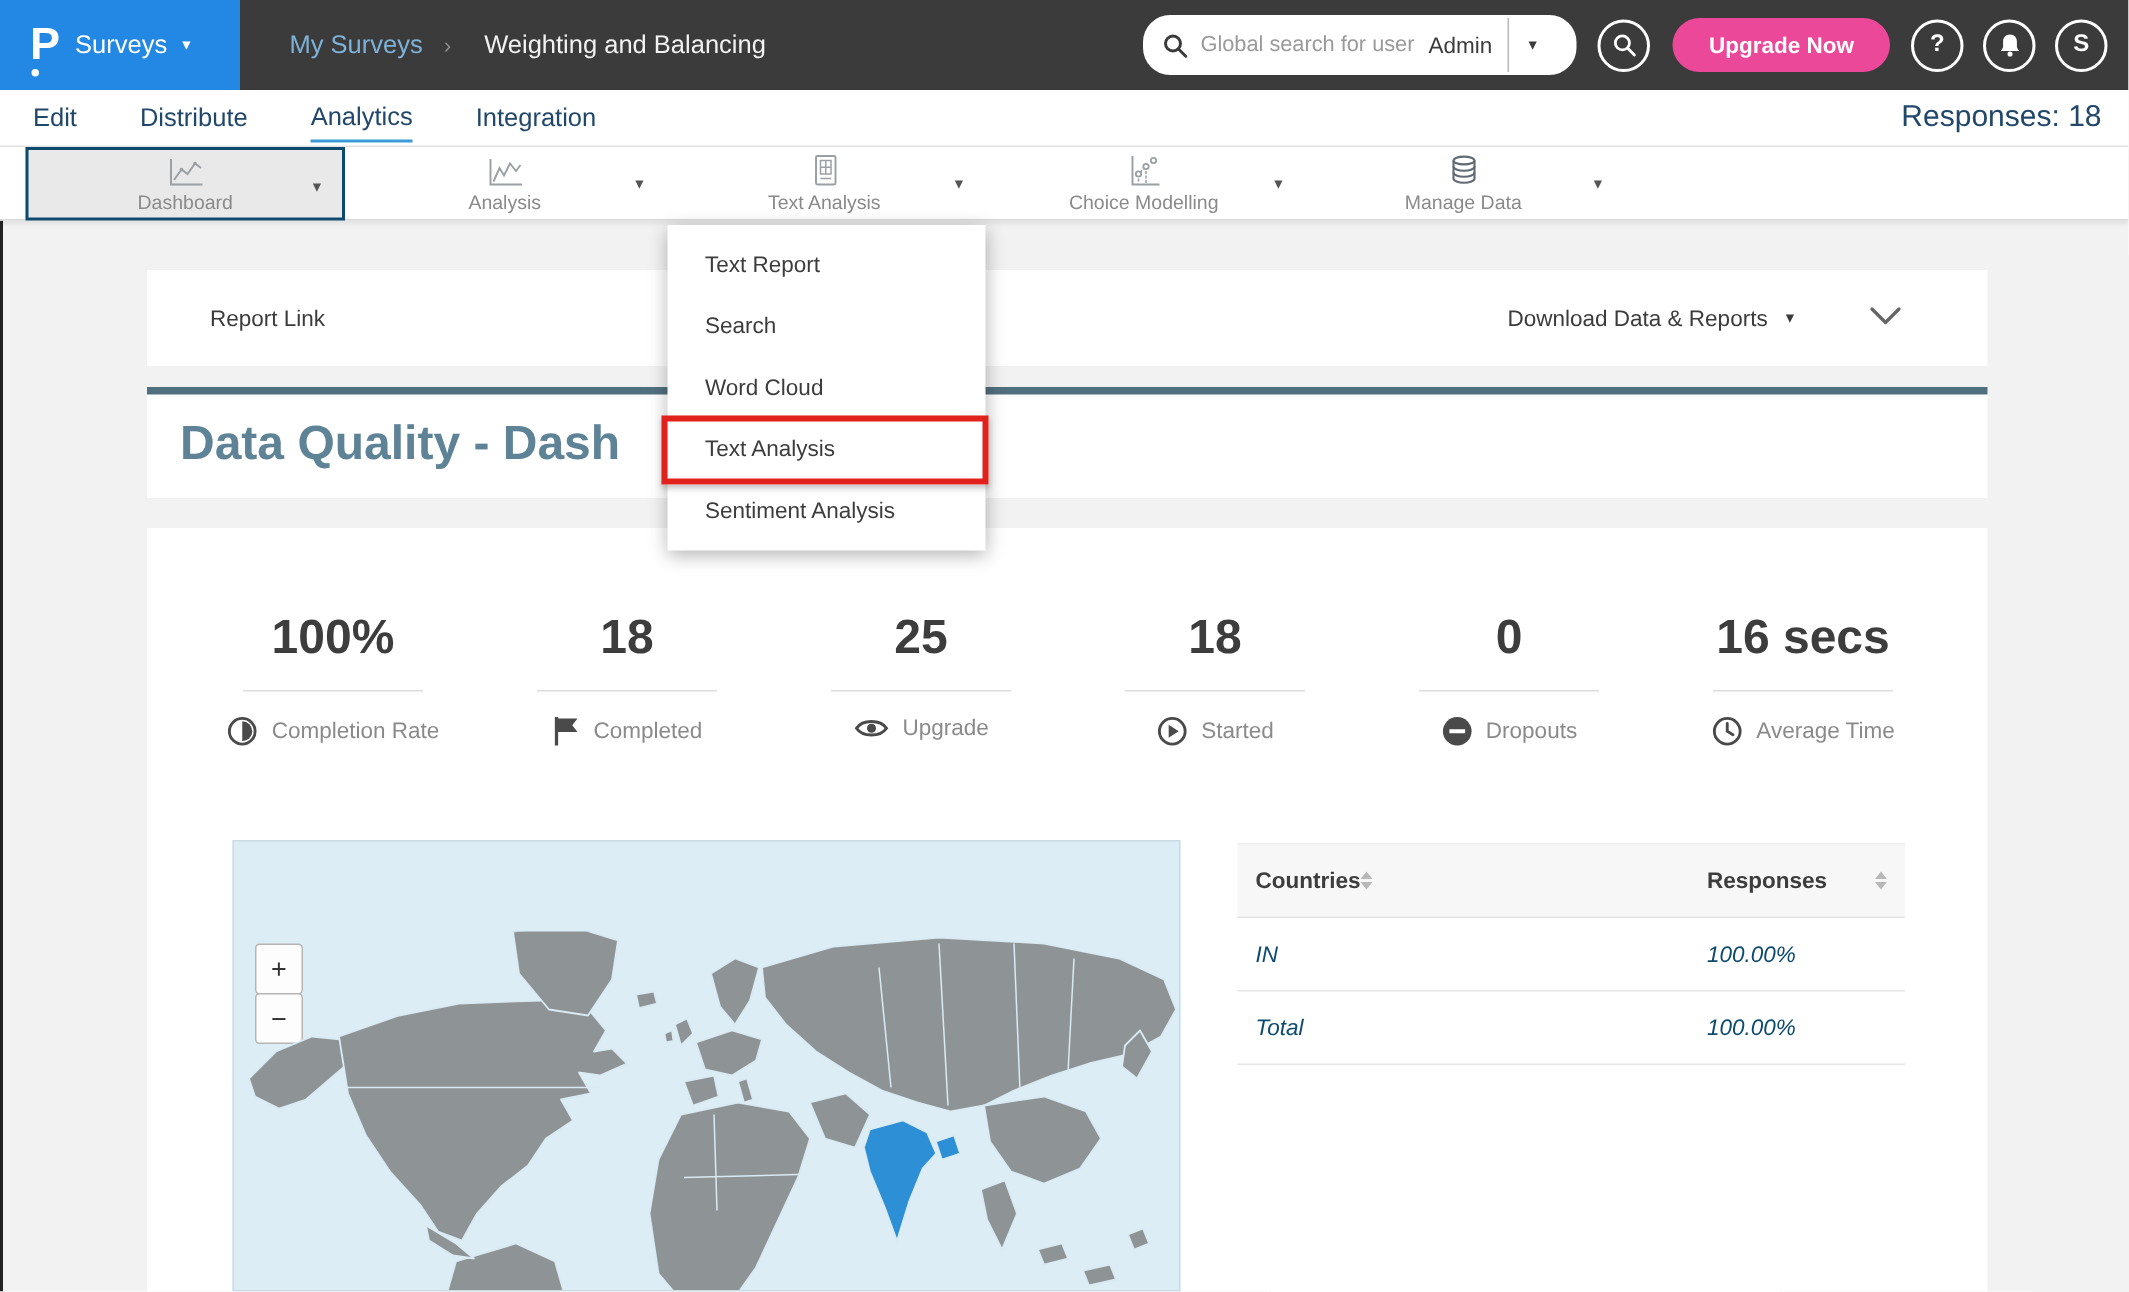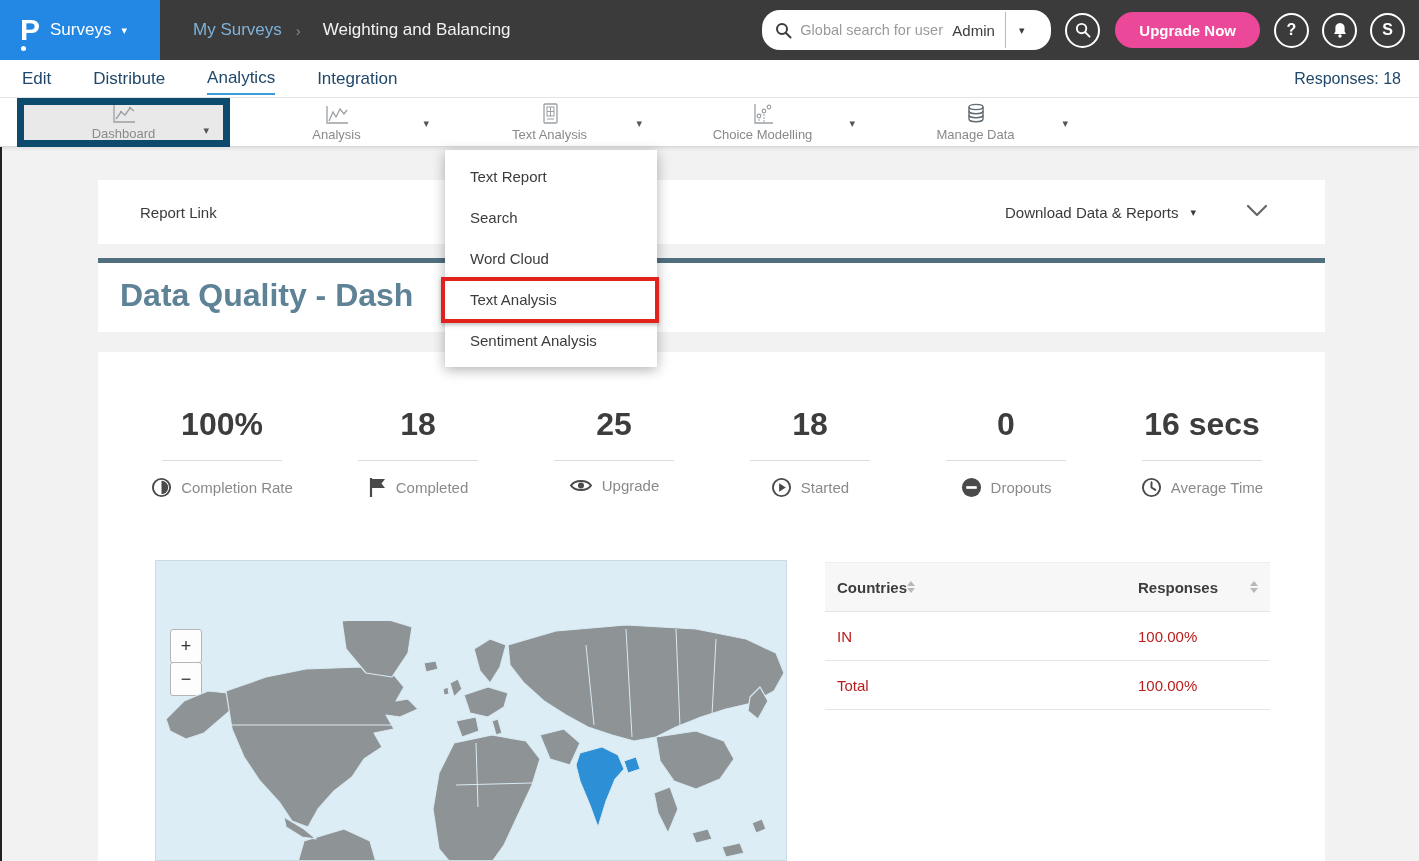--- a/index.html
+++ b/index.html
@@ -28,26 +28,26 @@
   .pill-div { width:1px; height:36px; background:#b9b9b9; margin-left:10px; }
   .pill-caret { width:32px; text-align:center; color:#3b3b3b; cursor:pointer; }
   .circle-btn { width:35px; height:35px; border:2px solid #fff; border-radius:50%; display:flex; align-items:center; justify-content:center; color:#fff; margin-right:13px; cursor:pointer; background:transparent; font-size:16px; font-weight:700; }
   .upgrade { height:36px; padding:0 24px; background:#ec4899; color:#fff; font-size:15px; font-weight:700; border:none; border-radius:18px; margin:0 14px 0 2px; cursor:pointer; font-family:"Liberation Sans",sans-serif; }
   .avatar { margin-right:14px; }
 
   
   .nav { position:absolute; left:0; top:60px; width:1419px; height:38px; background:#fff; border-bottom:1px solid #e3e3e3; display:flex; align-items:center; padding-left:22px; gap:42px; z-index:4; }
   .nav-item { font-size:17px; color:#21486b; font-weight:500; cursor:pointer; padding:6px 0 5px; }
   .nav-item.active { border-bottom:2px solid #3a9bd8; }
-  .nav-responses { position:absolute; right:18px; font-size:16px; color:#21486b; font-weight:500; }
+  .nav-responses { position:absolute; right:18px; font-size:20px; color:#21486b; font-weight:500; }
 
   
   .toolbar { position:absolute; left:0; top:98px; width:1419px; height:49px; background:#fff; border-bottom:1px solid #d8d8d8; box-shadow:0 2px 3px rgba(0,0,0,.07); display:flex; padding-left:17px; z-index:4; }
   .tab { position:relative; width:213px; height:49px; display:flex; flex-direction:column; align-items:center; justify-content:center; gap:2px; cursor:pointer; }
-  .tab.active { background:#e9e9e9; border:7px solid #0c4a6e; }
+  .tab.active { background:#e9e9e9; border:2px solid #0c4a6e; }
   .tab-icon { height:22px; display:flex; align-items:flex-end; }
   .tab-label { font-size:13px; color:#8a8a8a; }
   .tab .caret { position:absolute; right:14px; top:20px; color:#555; }
 
   
   .left-strip { position:absolute; left:0; top:147px; width:2px; height:714px; background:#222; }
   .card { position:absolute; background:#fff; }
   .report-card { left:98px; top:180px; width:1227px; height:64px; }
   .report-label { position:absolute; left:42px; top:0; height:64px; display:flex; align-items:center; font-size:15px; color:#3b3b3b; }
   .report-input { position:absolute; left:137px; top:13px; width:800px; height:38px; background:#f5f5f5; border:none; outline:none; color:#8a8a8a; font-size:15px; padding:0 14px; font-family:"Liberation Sans",sans-serif; }
@@ -75,21 +75,21 @@
   .zoom-btn { width:32px; height:34px; background:#fdfdfd; border:1px solid #b5b5b5; border-radius:3px; font-size:18px; color:#333; cursor:pointer; display:block; font-family:"Liberation Sans",sans-serif; }
   .zoom-btn + .zoom-btn { margin-top:-1px; }
   .world { position:absolute; left:0; top:60px; width:632px; height:241px; }
 
   
   .ctable { position:absolute; left:727px; top:210px; width:445px; font-size:15px; }
   .trow { display:flex; align-items:center; height:49px; border-bottom:1px solid #e5e5e5; padding:0 12px; }
   .trow.head { height:50px; background:#f7f7f7; border-top:1px solid #eee; font-weight:700; color:#3d3d3d; }
   .c1 { flex:1; display:flex; align-items:center; justify-content:flex-start; padding-right:16px; }
   .c2 { width:120px; display:flex; align-items:center; justify-content:space-between; }
-  .trow:not(.head) .c1, .trow:not(.head) .c2 { color:#b91c1c; }
+  .trow:not(.head) .c1, .trow:not(.head) .c2 { color:#0c4a6e;font-style:italic; }
   .sort { display:inline-flex; flex-direction:column; gap:2px; }
   .sort i { display:block; width:0; height:0; border-left:4px solid transparent; border-right:4px solid transparent; }
   .sort .up { border-bottom:5px solid #b8b8b8; }
   .sort .dn { border-top:5px solid #b8b8b8; }
 
   
   .menu { position:absolute; left:445px; top:150px; width:212px; background:#fff; box-shadow:0 3px 12px rgba(0,0,0,.3); z-index:20; padding:6px 0; }
   .menu-item { height:41px; display:flex; align-items:center; padding-left:25px; font-size:15px; color:#3c3c3c; cursor:pointer; }
   .red-box { position:absolute; left:441px; top:277px; width:218px; height:46px; border:4px solid #e0211c; z-index:21; pointer-events:none; box-shadow:0 2px 4px rgba(0,0,0,.25); }
 

